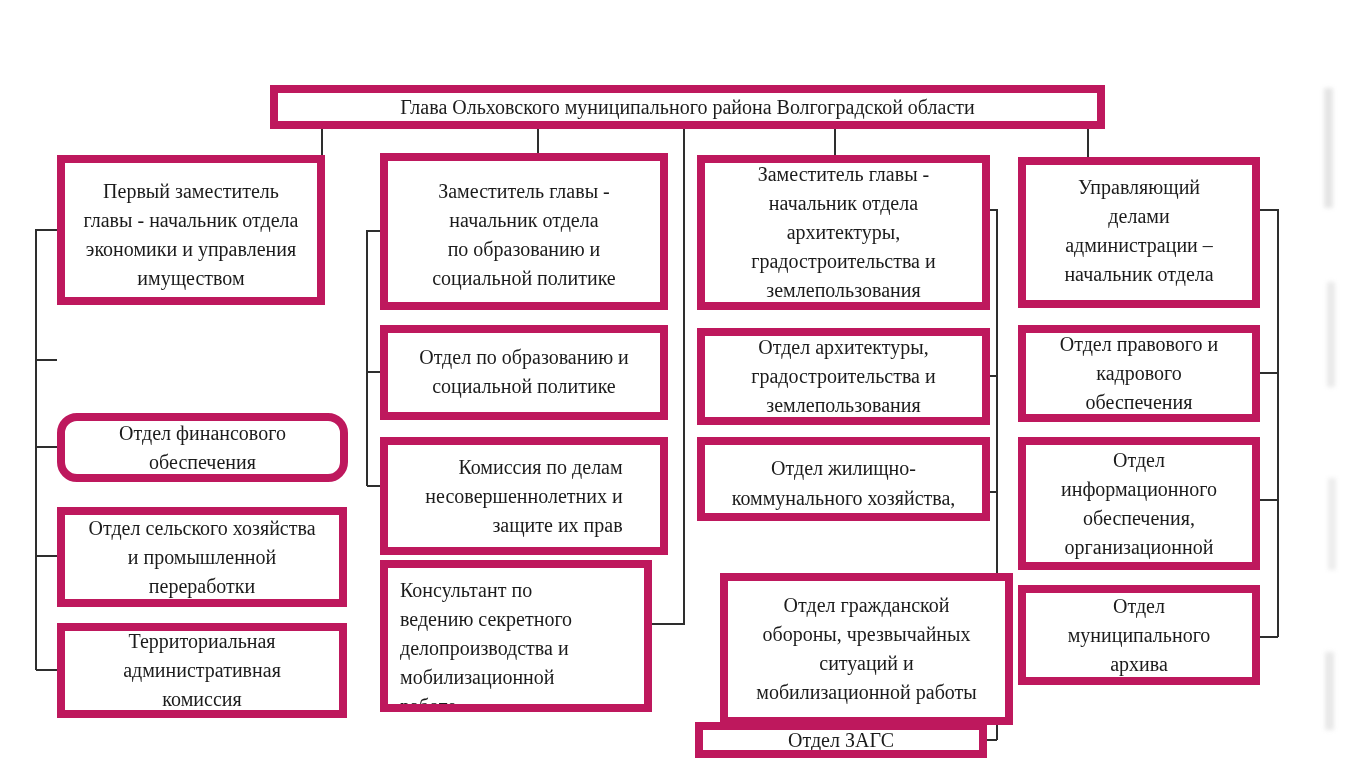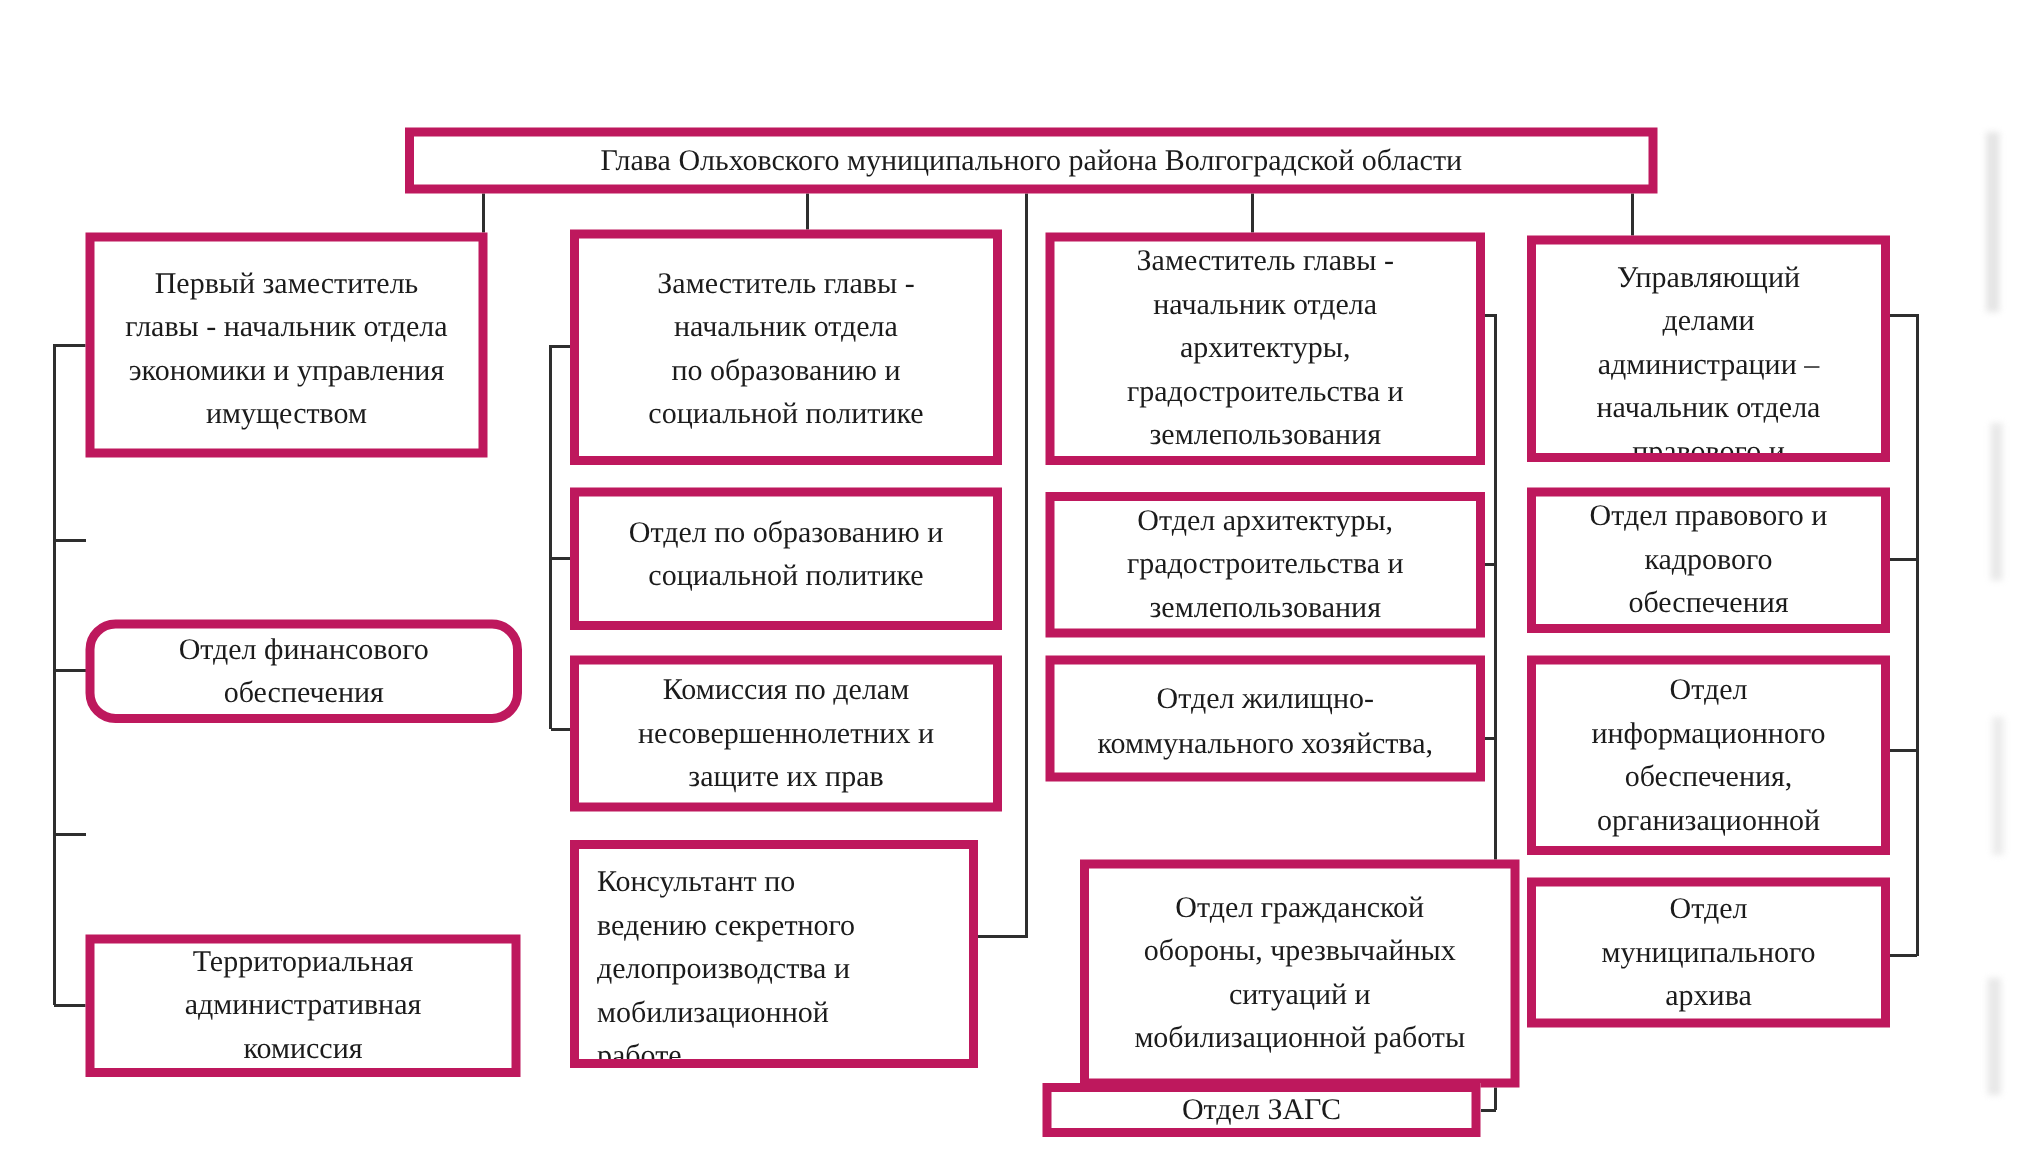--- a/index.html
+++ b/index.html
@@ -8,21 +8,21 @@
     width:1357px;height:784px;
     background:#ffffff;
     font-family:"Liberation Serif", serif;
     color:#1b1b1b;
     overflow:hidden;
   }
   #wires{position:absolute;left:0;top:0;width:1357px;height:784px;}
   .box{
     position:absolute;
     box-sizing:border-box;
-    border:6px solid #be185d;
+    border:8px solid #be185d;
     background:#ffffff;
     display:flex;
     align-items:center;
     justify-content:center;
     text-align:center;
     font-size:20px;
     line-height:29px;
     white-space:pre-line;
     overflow:hidden;
     padding:2px 8px;
@@ -33,21 +33,21 @@
   
   .b-c1h{left:57px;top:155px;width:268px;height:150px;}
   .b-c1h{align-items:flex-start;padding-top:14px;}
   .b-c1b1{left:57px;top:325px;width:291px;height:73px;}
   .b-c1b2{left:57px;top:413px;width:291px;height:69px;border-radius:20px;}
   .b-c1b3{left:57px;top:507px;width:290px;height:100px;}
   .b-c1b4{left:57px;top:623px;width:290px;height:95px;}
   
   .b-c2h{left:380px;top:153px;width:288px;height:157px;align-items:flex-start;padding-top:16px;}
   .b-c2b1{left:380px;top:325px;width:288px;height:95px;align-items:flex-start;padding-top:10px;}
-  .b-c2b2{left:380px;top:437px;width:288px;height:104px;}
+  .b-c2b2{left:380px;top:437px;width:288px;height:118px;text-align:right;}
   .b-c2cons{left:380px;top:560px;width:272px;height:152px;}
   
   .b-c3h{left:697px;top:155px;width:293px;height:155px;}
   .b-c3b1{left:697px;top:328px;width:293px;height:97px;}
   .b-c3b2{left:697px;top:437px;width:293px;height:84px;align-items:flex-start;padding-top:8px;line-height:30px;}
   .b-c3b3{left:699px;top:573px;width:293px;height:152px;margin-left:21px;}
   .b-c3b4{left:695px;top:722px;width:292px;height:36px;line-height:32px;}
   
   .b-c4h{left:1018px;top:157px;width:242px;height:151px;align-items:flex-start;padding-top:8px;}
   .b-c4b1{left:1018px;top:325px;width:242px;height:97px;}
@@ -99,20 +99,23 @@
   </svg>
 
   <div class="box b-root">Глава Ольховского муниципального района Волгоградской области</div>
 
   <div class="box b-c1h">Первый заместитель
 главы - начальник отдела
 экономики и управления
 имуществом</div>
   <div class="box b-c1b2">Отдел финансового
 обеспечения</div>
+  <div class="box b-c1b3">Отдел сельского хозяйства
+и промышленной
+переработки</div>
   <div class="box b-c1b4">Территориальная
 административная
 комиссия</div>
 
   <div class="box b-c2h">Заместитель главы -
 начальник отдела
 по образованию и
 социальной политике</div>
   <div class="box b-c2b1">Отдел по образованию и
 социальной политике</div>

